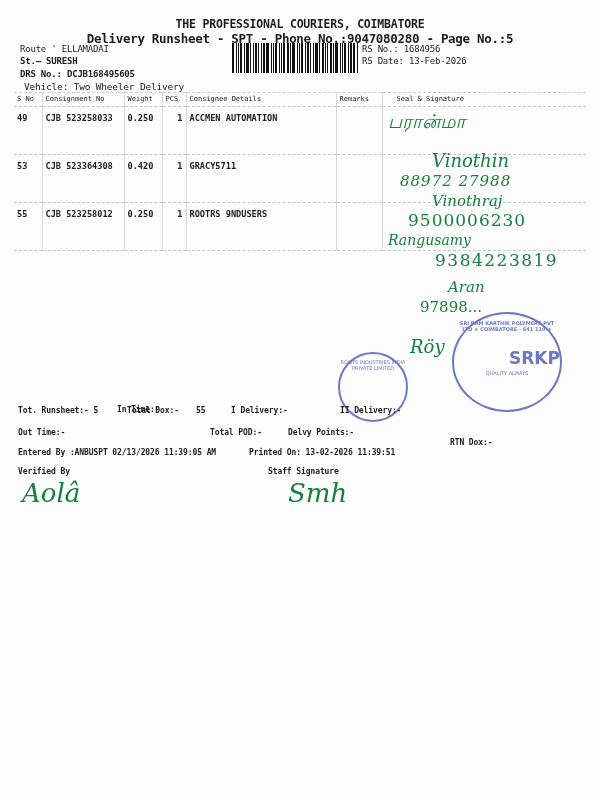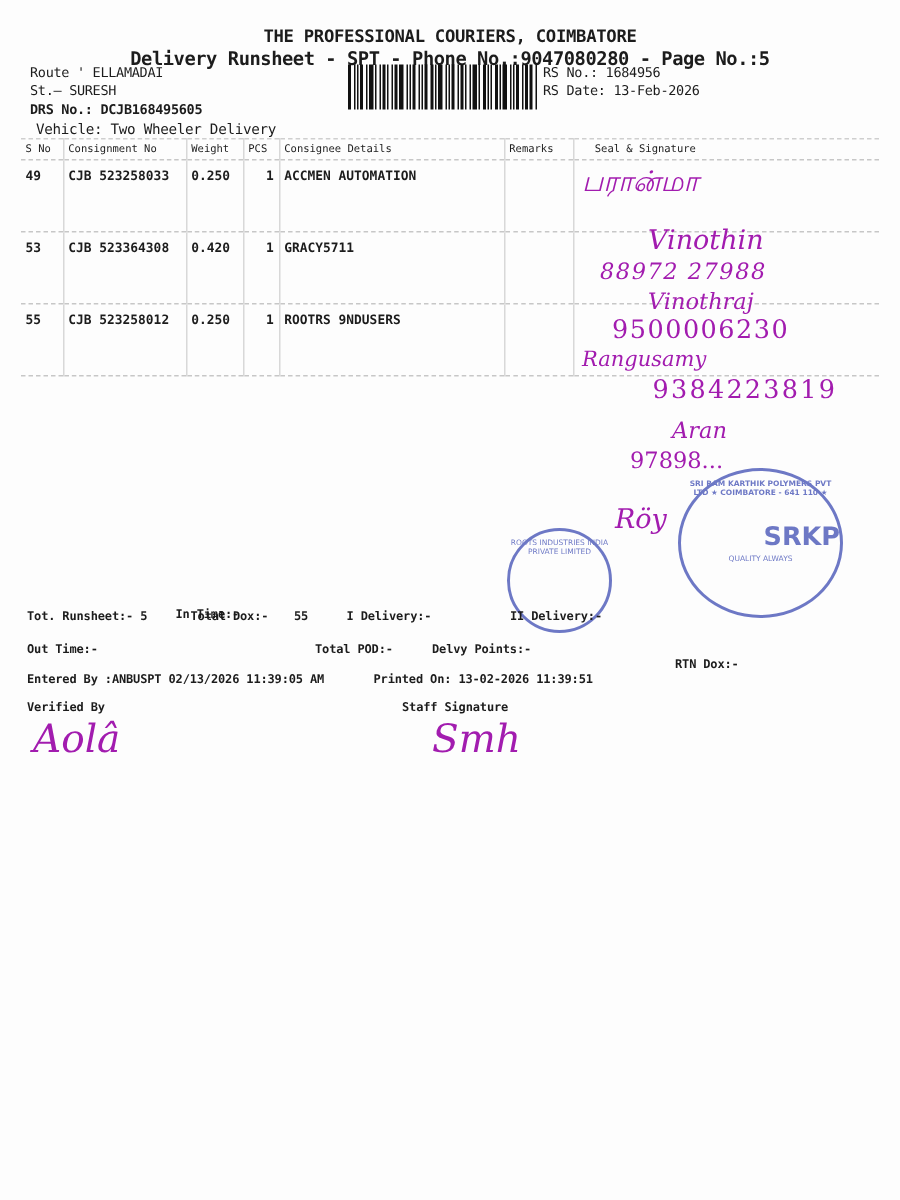--- a/index.html
+++ b/index.html
@@ -16,31 +16,31 @@
     table.grid {
       position: absolute; top: 92px; left: 14px; width: 572px; border-collapse: collapse; table-layout: fixed;
       font-size: 8.2px;
     }
     table.grid td, table.grid th { border-left: 1px solid #d8d8d8; border-bottom: 1px dashed #c7c7c7; padding: 0 3px; vertical-align: top; text-align: left; }
     table.grid th { font-weight: normal; height: 13px; font-size: 7px; border-top: 1px dashed #cfcfcf; line-height: 13px; }
     table.grid tr.row td { height: 41px; padding-top: 6px; font-weight: bold; font-size: 8.6px; }
     table.grid td:first-child, table.grid th:first-child { border-left: none; }
     table.grid td.num { text-align: right; }
     .foot { font-size: 8px; font-weight: bold; letter-spacing: -0.1px; }
-    .hw { font-family: "DejaVu Serif", serif; font-style: italic; color: #a21caf; }
+    .hw { font-family: "DejaVu Serif", serif; font-style: italic; color: #15803d; }
     .stamp { position: absolute; border: 2px solid #4a58b8; border-radius: 50%; color: #4a58b8; opacity: 0.8; }
   </style>
 </head>
 <body>
 
 <div class="abs t1">THE PROFESSIONAL COURIERS, COIMBATORE</div>
 <div class="abs t2">Delivery Runsheet - SPT - Phone No.:9047080280 - Page No.:5</div>
 
 <div class="abs hdr" style="top:44px;left:20px;">Route  ' ELLAMADAI</div>
-<div class="abs hdr" style="top:56px;left:20px;font-weight:normal;">St.—  SURESH</div>
+<div class="abs hdr" style="top:56px;left:20px;font-weight:bold;">St.—  SURESH</div>
 <div class="abs hdr" style="top:69px;left:20px;font-weight:bold;">DRS No.: DCJB168495605</div>
 <div class="abs hdr" style="top:81px;left:24px;font-size:9.5px;">Vehicle: Two Wheeler Delivery</div>
 
 <div class="abs barcode" id="barcode">
     <span style="width: 2px; margin-right: 2px;"></span>
     <span style="width: 1px; margin-right: 1px;"></span>
     <span style="width: 1px; margin-right: 1px;"></span>
     <span style="width: 2px; margin-right: 2px;"></span>
     <span style="width: 1px; margin-right: 1px;"></span>
     <span style="width: 3px; margin-right: 1px;"></span>

